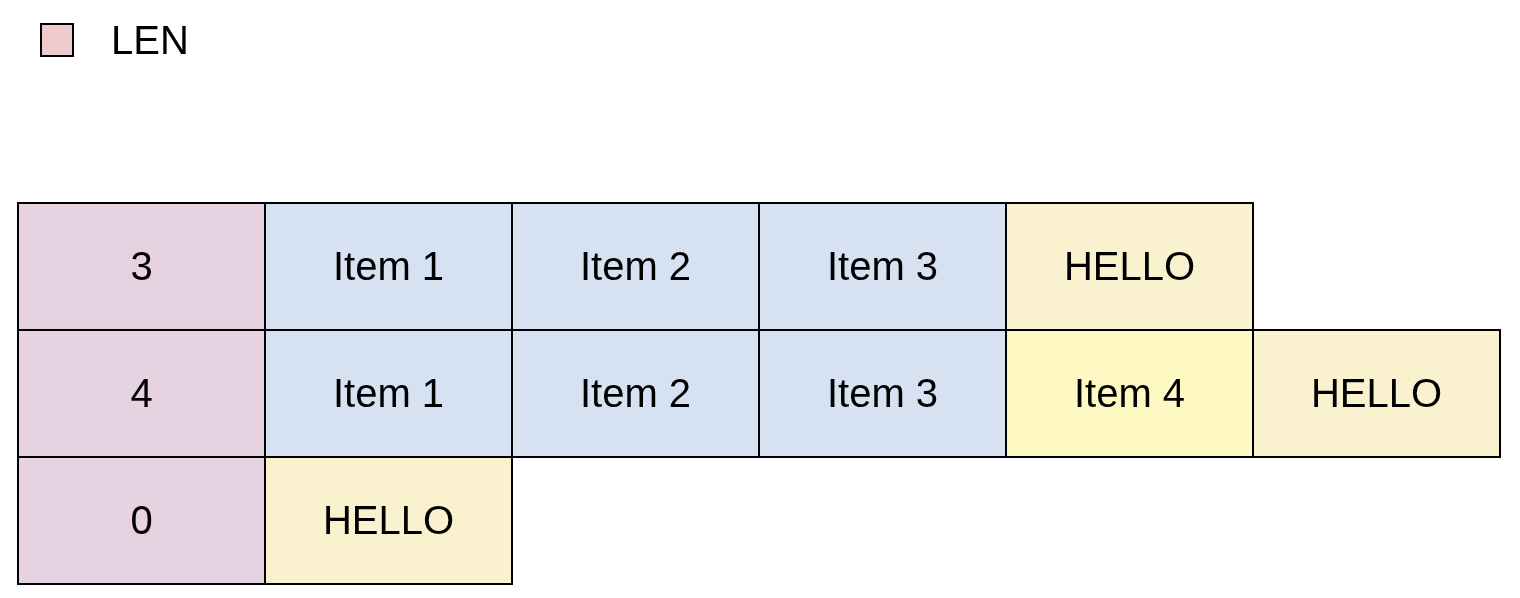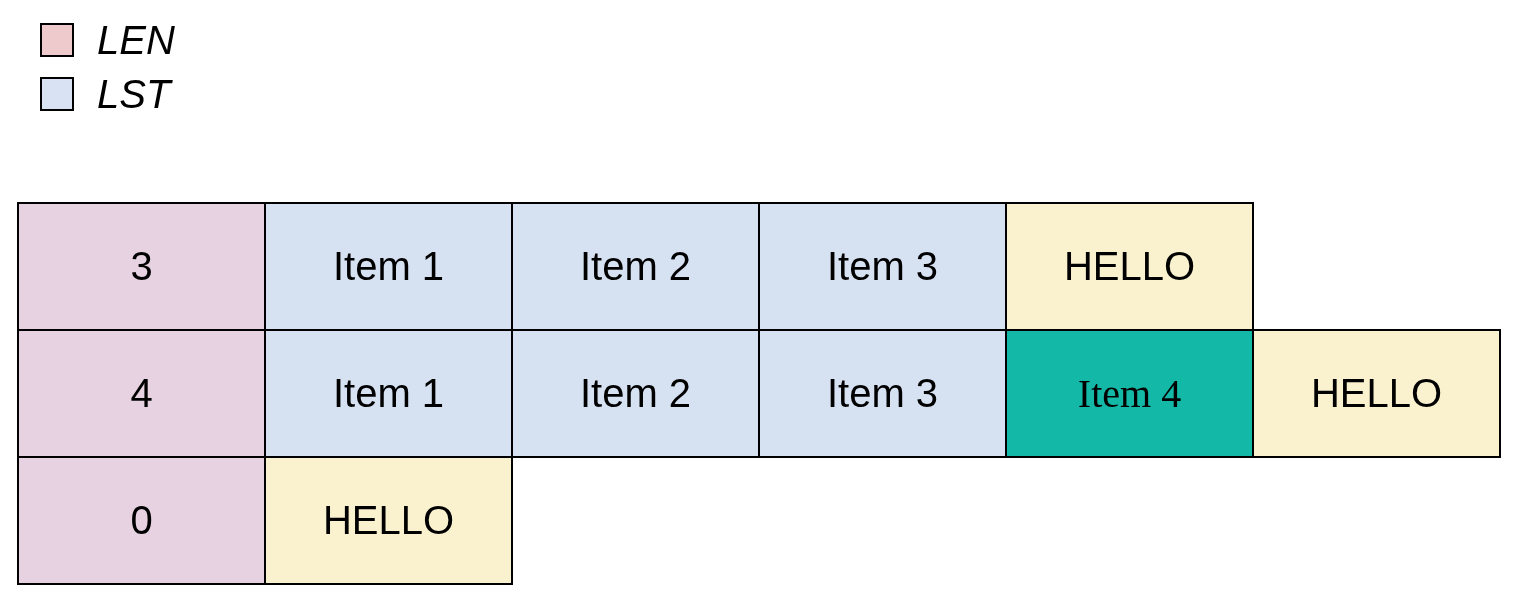--- a/index.html
+++ b/index.html
@@ -20,23 +20,22 @@
     position: absolute;
     left: 40px;
     top: 23px;
     display: flex;
     flex-direction: column;
     gap: 20px;
   }
   .legend-row {
     display: flex;
     align-items: flex-start;
-    gap: 23px;
+    gap: 37px;
     height: 34px;
-    font-style: italic;
   }
   .swatch {
     width: 34px;
     height: 34px;
     border: 2px solid #000000;
     box-sizing: border-box;
     display: inline-block;
     flex: 0 0 auto;
   }
   .legend-label {
@@ -67,39 +66,35 @@
 </style>
 </head>
 <body>
 
 <div class="canvas">
   <div class="legend" id="legend">
       <div class="legend-row">
         <span class="swatch" style="background: rgb(238, 202, 205);"></span>
         <span class="legend-label">LEN</span>
       </div>
-      <div class="legend-row">
-        <span class="swatch" style="background: rgb(216, 226, 243);"></span>
-        <span class="legend-label">LST</span>
-      </div>
     </div>
   <div id="rows">
       <div class="row" style="top: 202px;">
         <div class="cell" style="background: rgb(230, 210, 225); border-color: rgb(0, 0, 0);">3</div>
         <div class="cell" style="background: rgb(214, 225, 242); border-color: rgb(0, 0, 0);">Item 1</div>
         <div class="cell" style="background: rgb(214, 225, 242); border-color: rgb(0, 0, 0);">Item 2</div>
         <div class="cell" style="background: rgb(214, 225, 242); border-color: rgb(0, 0, 0);">Item 3</div>
         <div class="cell" style="background: rgb(250, 241, 207); border-color: rgb(0, 0, 0);">HELLO</div>
       </div>
       <div class="row" style="top: 329px;">
         <div class="cell" style="background: rgb(230, 210, 225); border-color: rgb(0, 0, 0);">4</div>
         <div class="cell" style="background: rgb(214, 225, 242); border-color: rgb(0, 0, 0);">Item 1</div>
         <div class="cell" style="background: rgb(214, 225, 242); border-color: rgb(0, 0, 0);">Item 2</div>
         <div class="cell" style="background: rgb(214, 225, 242); border-color: rgb(0, 0, 0);">Item 3</div>
-        <div class="cell" style="background: #14b8a6; border-color: rgb(0, 0, 0); font-family: Liberation Serif, serif;">Item 4</div>
+        <div class="cell" style="background: #fef9c3; border-color: rgb(0, 0, 0);">Item 4</div>
         <div class="cell" style="background: rgb(250, 241, 207); border-color: rgb(0, 0, 0);">HELLO</div>
       </div>
       <div class="row" style="top: 456px;">
         <div class="cell" style="background: rgb(230, 210, 225); border-color: rgb(0, 0, 0);">0</div>
         <div class="cell" style="background: rgb(250, 241, 207); border-color: rgb(0, 0, 0);">HELLO</div>
       </div>
     </div>
 </div>
 
 </body></html>

